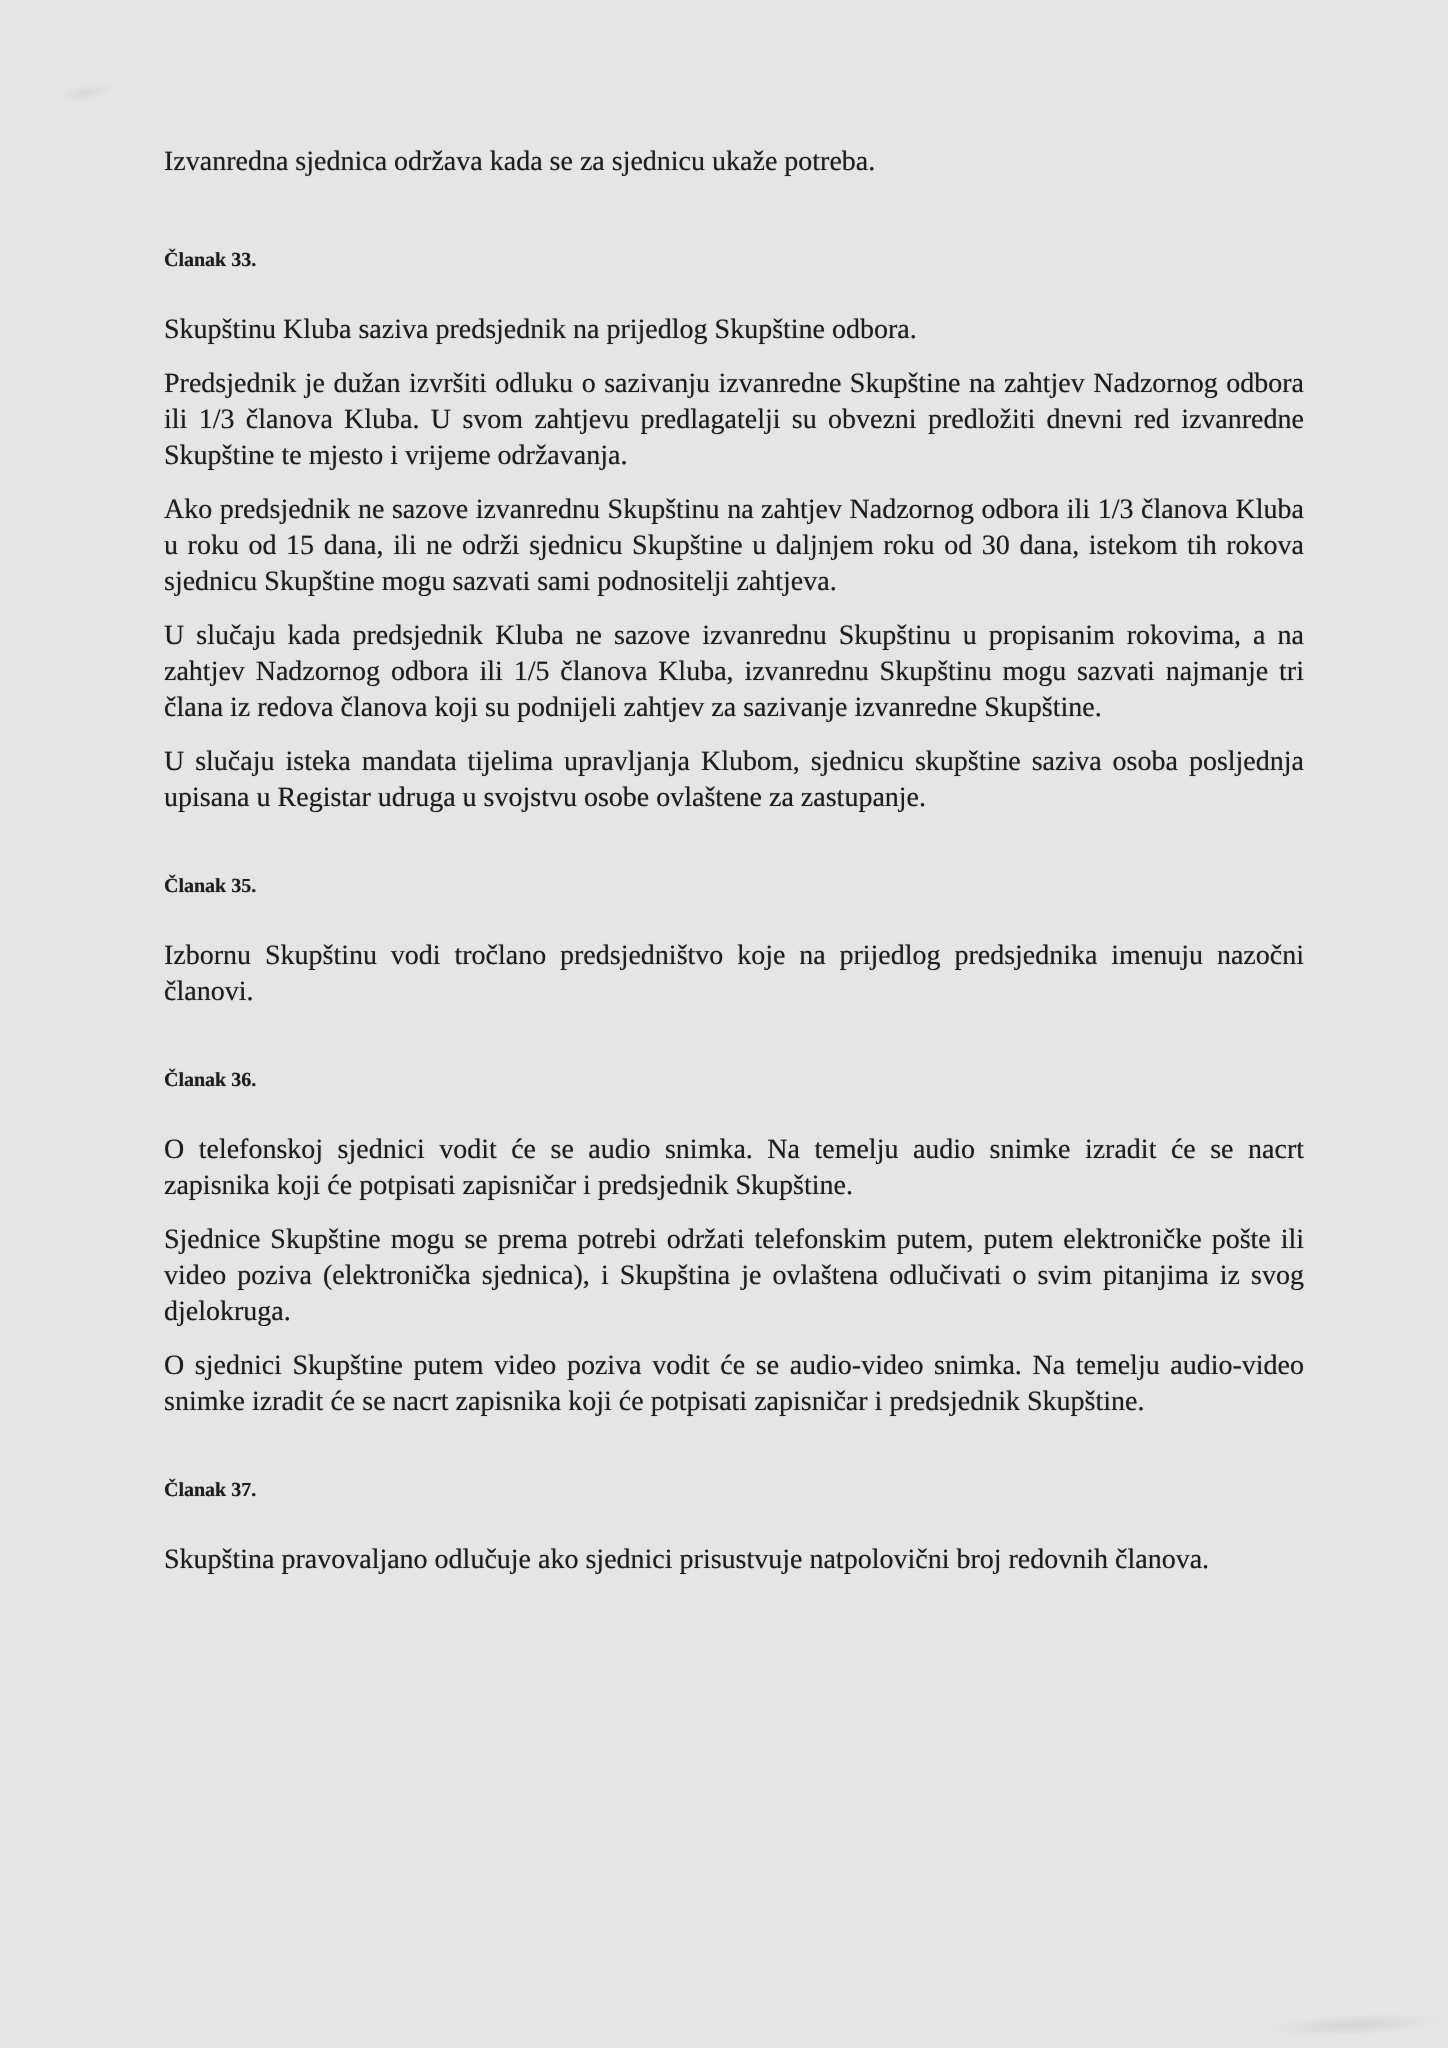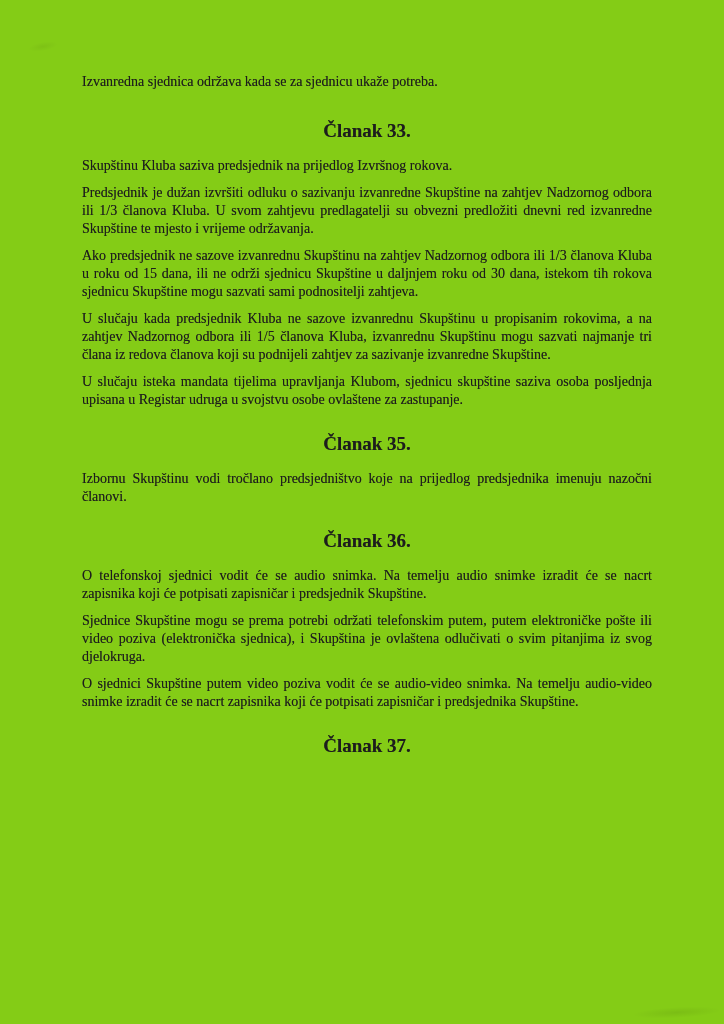--- a/index.html
+++ b/index.html
@@ -4,21 +4,21 @@
 <style>
   html, body {
     margin: 0;
     padding: 0;
     background: #ffffff;
   }
   .page {
     position: relative;
     width: 724px;
     height: 1024px;
-    background: #84cc16;
+    background: #e5e5e5;
     overflow: hidden;
     font-family: "Liberation Serif", "DejaVu Serif", serif;
     color: #1d1d1d;
   }
   .content {
     position: absolute;
     left: 82px;
     top: 73px;
     width: 570px;
     font-size: 14px;
@@ -27,23 +27,23 @@
   }
   .content p {
     margin: 0 0 9px 0;
     text-align: justify;
   }
   .content p.intro {
     text-align: left;
     margin: 0 0 3px 0;
   }
   .heading {
-    font-size: 19px;
+    font-size: 10px;
     font-weight: bold;
-    text-align: center;
+    text-align: left;
     margin: 26px 0 17px 0;
     line-height: 18px;
   }
   section.article:first-of-type .heading {
     margin-top: 31px;
   }
   
   .artifact {
     position: absolute;
     pointer-events: none;
@@ -69,41 +69,42 @@
 <body>
 
 <div class="page">
   <div class="artifact artifact-topleft"></div>
 
   <main class="content">
     <p class="intro">Izvanredna sjednica održava kada se za sjednicu ukaže potreba.</p>
 
     <section class="article">
       <h2 class="heading">Članak 33.</h2>
-      <p>Skupštinu Kluba saziva predsjednik na prijedlog Izvršnog rokova.</p>
+      <p>Skupštinu Kluba saziva predsjednik na prijedlog Skupštine odbora.</p>
       <p>Predsjednik je dužan izvršiti odluku o sazivanju izvanredne Skupštine na zahtjev Nadzornog odbora ili 1/3 članova Kluba. U svom zahtjevu predlagatelji su obvezni predložiti dnevni red izvanredne Skupštine te mjesto i vrijeme održavanja.</p>
       <p>Ako predsjednik ne sazove izvanrednu Skupštinu na zahtjev Nadzornog odbora ili 1/3 članova Kluba u roku od 15 dana, ili ne održi sjednicu Skupštine u daljnjem roku od 30 dana, istekom tih rokova sjednicu Skupštine mogu sazvati sami podnositelji zahtjeva.</p>
       <p>U slučaju kada predsjednik Kluba ne sazove izvanrednu Skupštinu u propisanim rokovima, a na zahtjev Nadzornog odbora ili 1/5 članova Kluba, izvanrednu Skupštinu mogu sazvati najmanje tri člana iz redova članova koji su podnijeli zahtjev za sazivanje izvanredne Skupštine.</p>
     </section>
 
     <section class="article">
       <p>U slučaju isteka mandata tijelima upravljanja Klubom, sjednicu skupštine saziva osoba posljednja upisana u Registar udruga u svojstvu osobe ovlaštene za zastupanje.</p>
     </section>
 
     <section class="article">
       <h2 class="heading">Članak 35.</h2>
       <p>Izbornu Skupštinu vodi tročlano predsjedništvo koje na prijedlog predsjednika imenuju nazočni članovi.</p>
     </section>
 
     <section class="article">
       <h2 class="heading">Članak 36.</h2>
       <p>O telefonskoj sjednici vodit će se audio snimka. Na temelju audio snimke izradit će se nacrt zapisnika koji će potpisati zapisničar i predsjednik Skupštine.</p>
       <p>Sjednice Skupštine mogu se prema potrebi održati telefonskim putem, putem elektroničke pošte ili video poziva (elektronička sjednica), i Skupština je ovlaštena odlučivati o svim pitanjima iz svog djelokruga.</p>
-      <p>O sjednici Skupštine putem video poziva vodit će se audio-video snimka. Na temelju audio-video snimke izradit će se nacrt zapisnika koji će potpisati zapisničar i predsjednika Skupštine.</p>
+      <p>O sjednici Skupštine putem video poziva vodit će se audio-video snimka. Na temelju audio-video snimke izradit će se nacrt zapisnika koji će potpisati zapisničar i predsjednik Skupštine.</p>
     </section>
 
     <section class="article">
       <h2 class="heading">Članak 37.</h2>
+      <p>Skupština pravovaljano odlučuje ako sjednici prisustvuje natpolovični broj redovnih članova.</p>
     </section>
   </main>
 
   <div class="artifact artifact-bottomright"></div>
 </div>
 
 </body></html>

